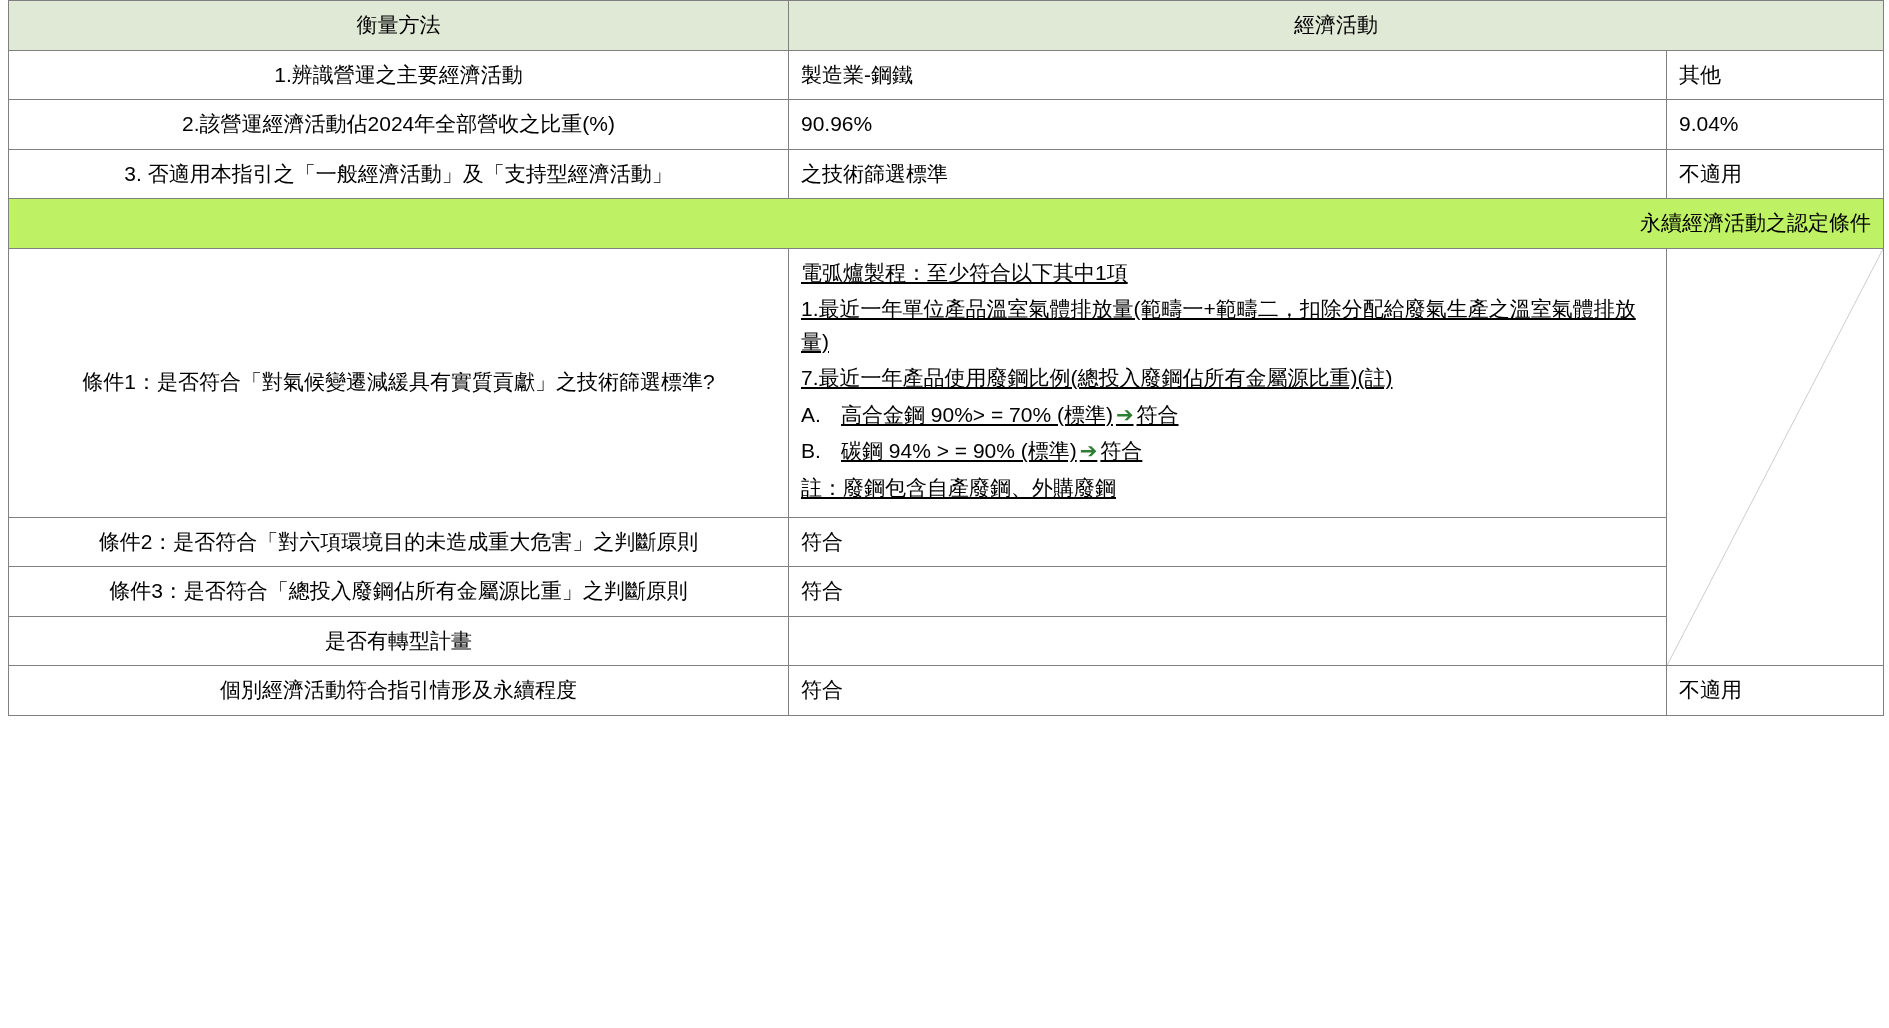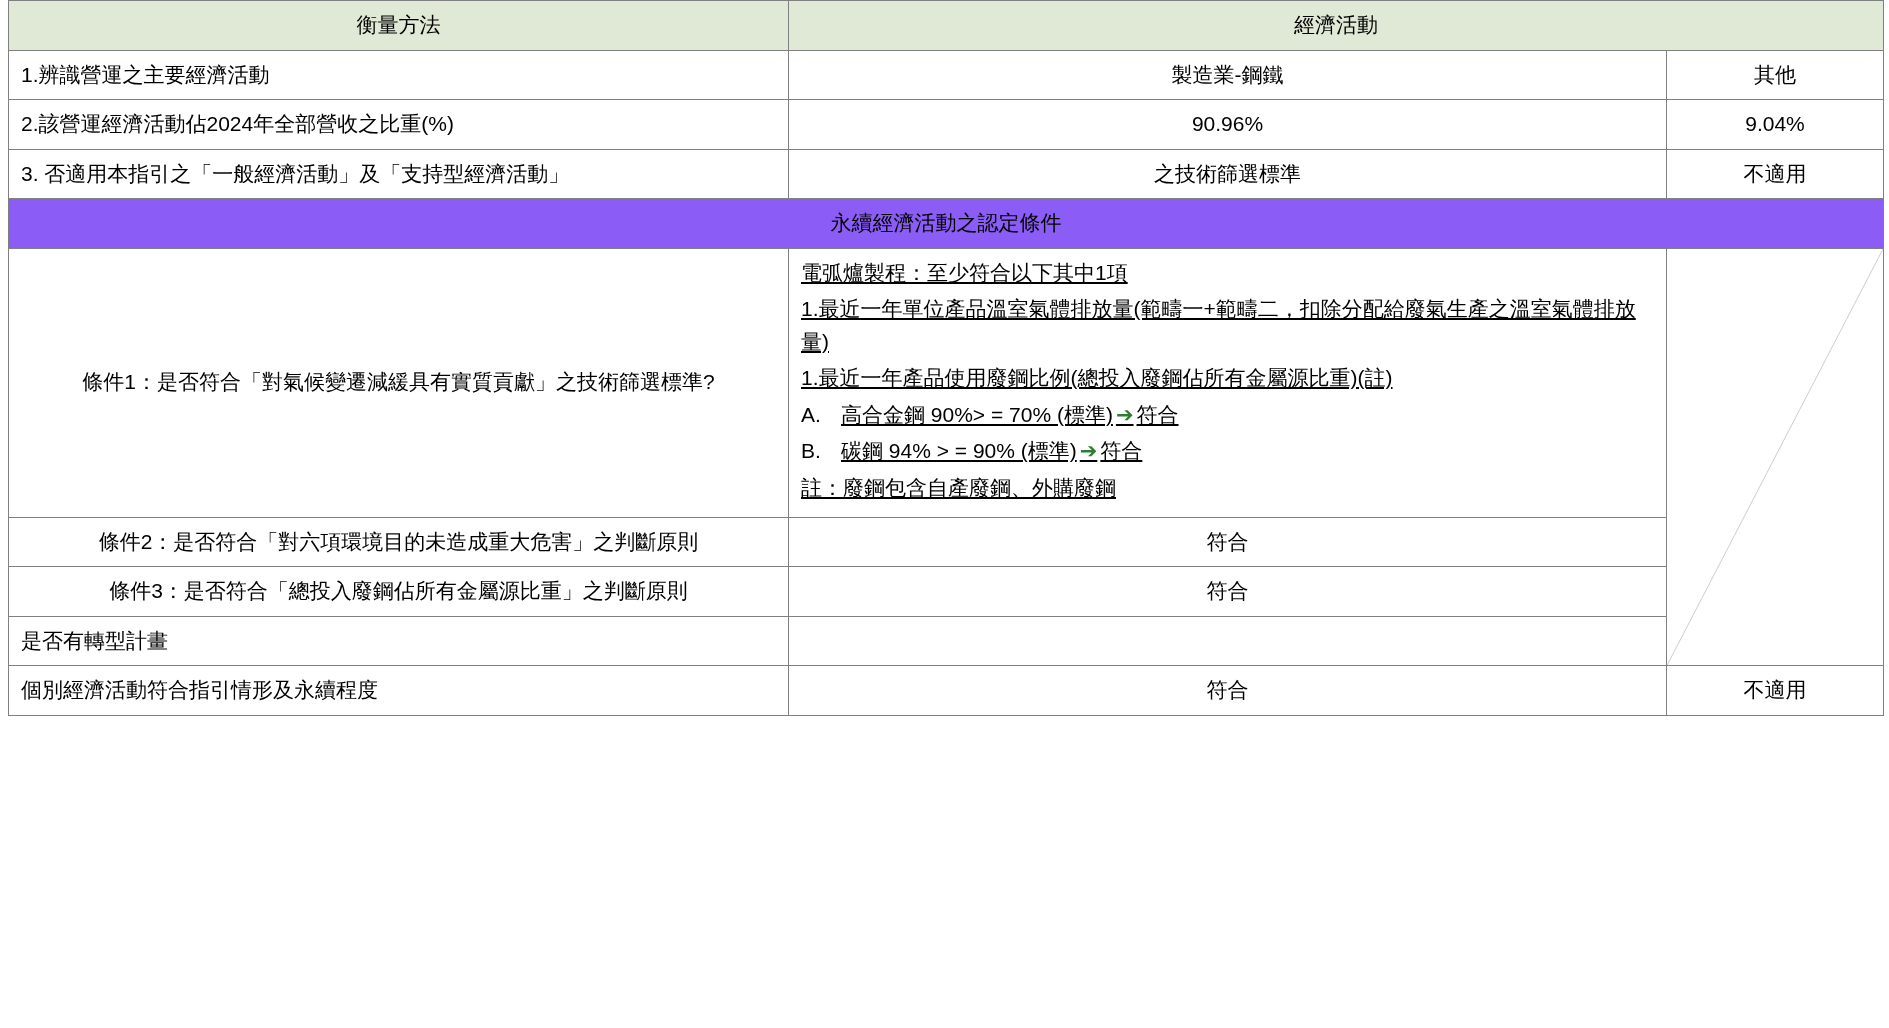--- a/index.html
+++ b/index.html
@@ -37,29 +37,29 @@
   }
   .hdr {
     background: #dfe9d6;
     text-align: center;
     font-weight: bold;
     font-size: 22px;
     padding-top: 10px;
     padding-bottom: 10px;
   }
   .section-hdr {
-    background: #8b5cf6;
+    background: #bef264;
     font-weight: bold;
     font-size: 22px;
-    text-align: center;
+    text-align: right;
     padding-top: 9px;
     padding-bottom: 9px;
   }
-  .c-left { text-align: left; }
-  .c-center { text-align: center; }
+  .c-left { text-align: center; }
+  .c-center { }
   .col-a { width: 780px; }
   .col-b { width: 878px; }
   .col-c { width: 217px; }
 
   .cond-label {
     text-align: center;
     padding-left: 46px;
     padding-right: 20px;
     line-height: 1.9;
   }
@@ -137,21 +137,21 @@
 
       <tr>
         <td class="section-hdr" colspan="3">永續經濟活動之認定條件</td>
       </tr>
 
       <tr class="tall-row">
         <td class="cond-label">條件1：是否符合「對氣候變遷減緩具有實質貢獻」之技術篩選標準?</td>
         <td class="detail-cell">
           <p>電弧爐製程：至少符合以下其中1項</p>
           <p>1.最近一年單位產品溫室氣體排放量(範疇一+範疇二，扣除分配給廢氣生產之溫室氣體排放量)</p>
-          <p>1.最近一年產品使用廢鋼比例(總投入廢鋼佔所有金屬源比重)(註)</p>
+          <p>7.最近一年產品使用廢鋼比例(總投入廢鋼佔所有金屬源比重)(註)</p>
           <p class="ab-item">
             <span class="lbl">A.</span><span>高合金鋼 90%&gt; = 70% (標準)</span><span class="arrow">➔</span><span>符合</span>
           </p>
           <p class="ab-item">
             <span class="lbl">B.</span><span>碳鋼 94% &gt; = 90% (標準)</span><span class="arrow">➔</span><span>符合</span>
           </p>
           <p>註：廢鋼包含自產廢鋼、外購廢鋼</p>
         </td>
         <td class="slash-cell" rowspan="4">
           <svg viewBox="0 0 100 100" preserveAspectRatio="none">

